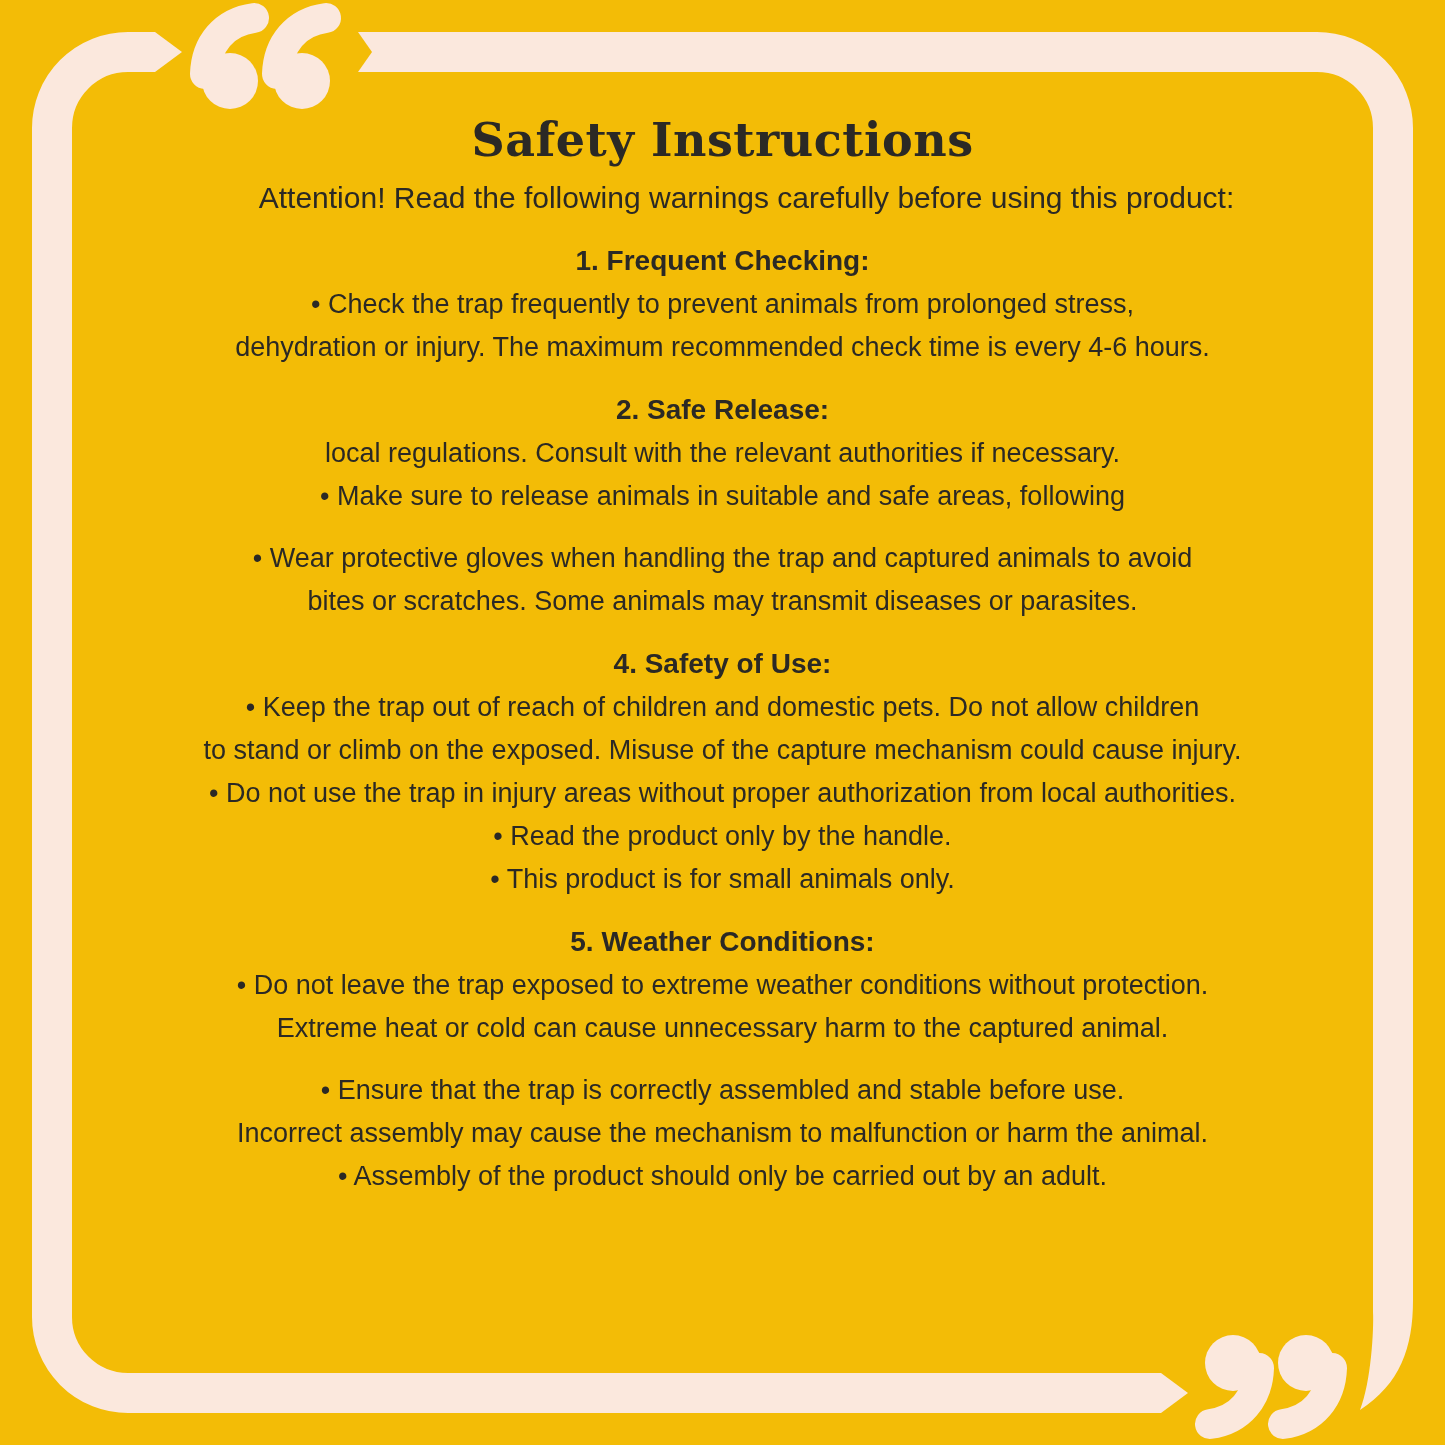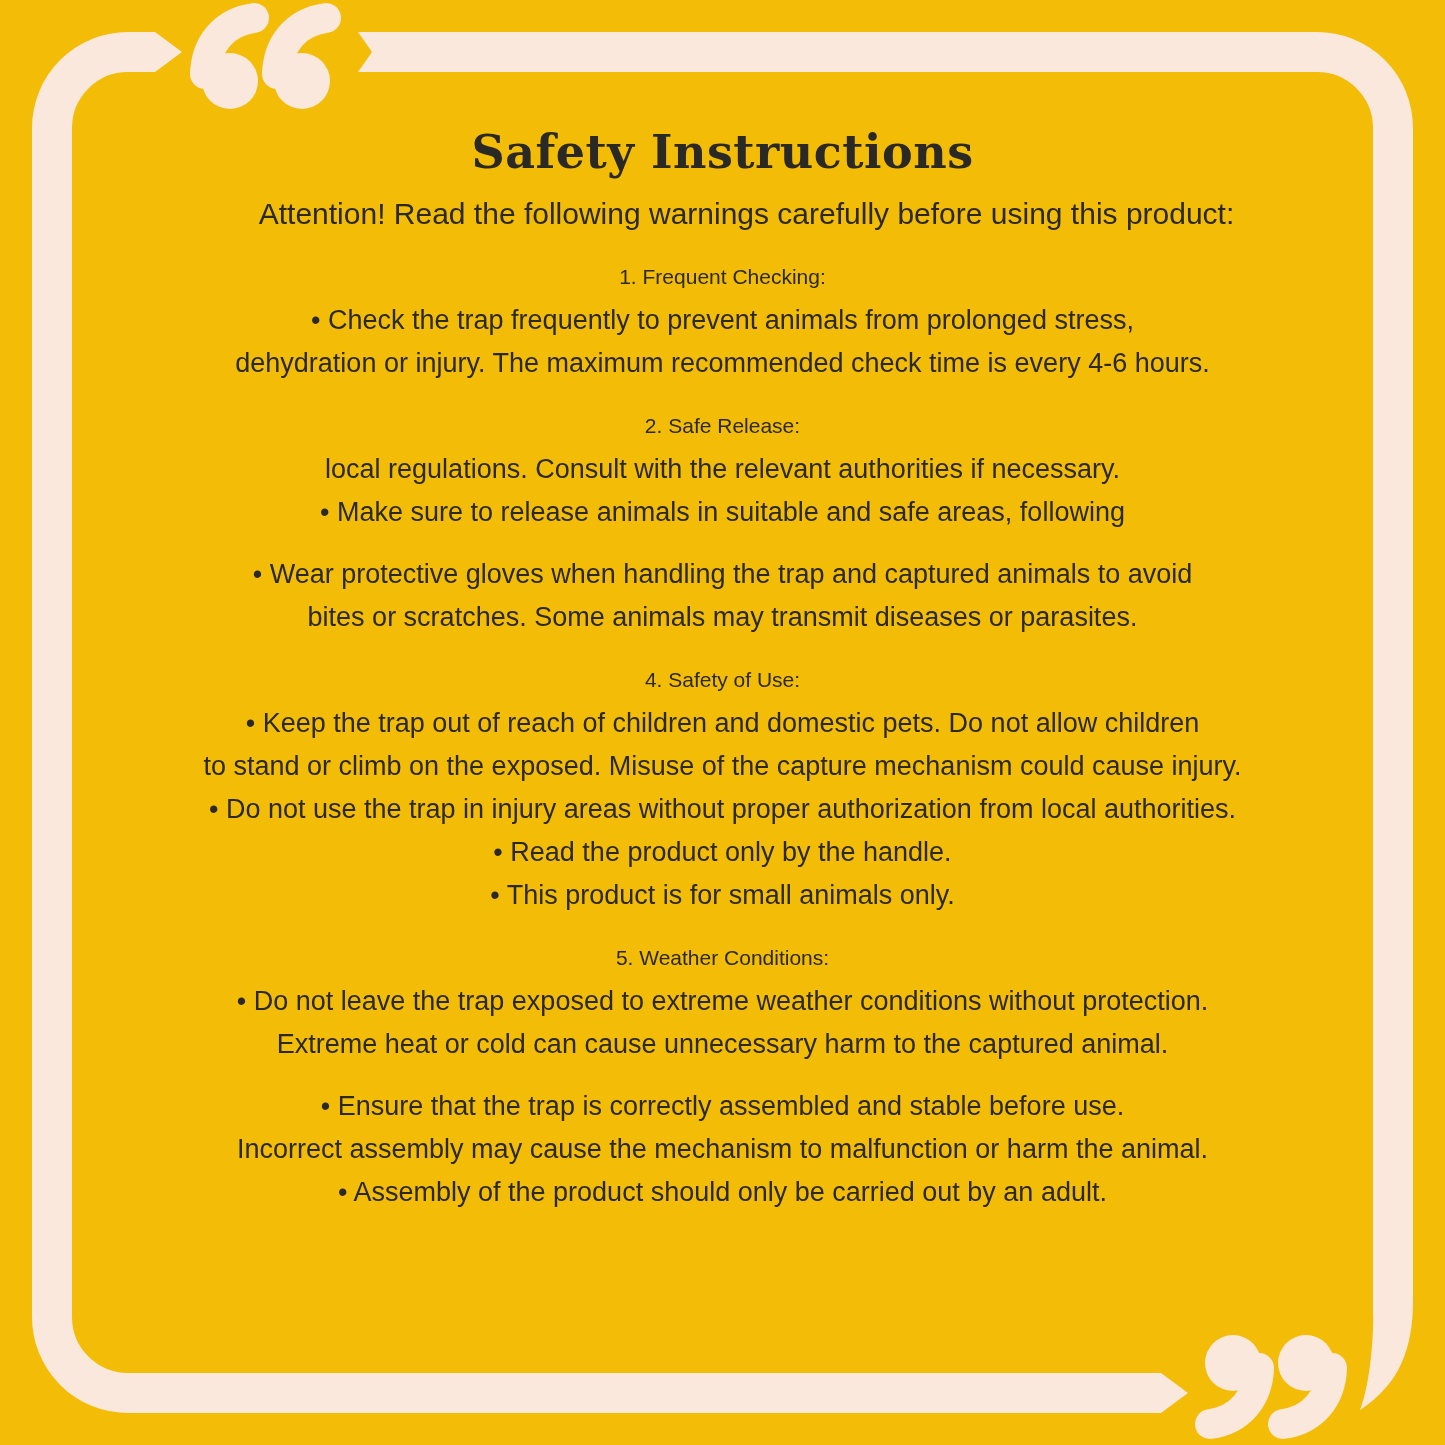--- a/index.html
+++ b/index.html
@@ -23,41 +23,41 @@
 
   .content {
     position: absolute;
     left: 72px;
     right: 72px;
     top: 112px;
     text-align: center;
   }
 
   .title {
-    margin: 12px;
+    margin: 0;
     font-family: "DejaVu Serif", serif;
     font-weight: 700;
     font-size: 46px;
     line-height: 56px;
     letter-spacing: 0.5px;
   }
 
   .subtitle {
     margin-top: 8px;
     font-size: 30px;
     line-height: 44px;
     white-space: nowrap;
     margin-left: 48px;
   }
 
   .section { margin-top: 19px; }
 
   .heading {
-    font-weight: 400;
-    font-size: 21px;
+    font-weight: 700;
+    font-size: 28px;
     line-height: 44px;
   }
 
   .line {
     font-size: 27px;
     line-height: 43px;
     white-space: nowrap;
   }
 </style>
 </head>

